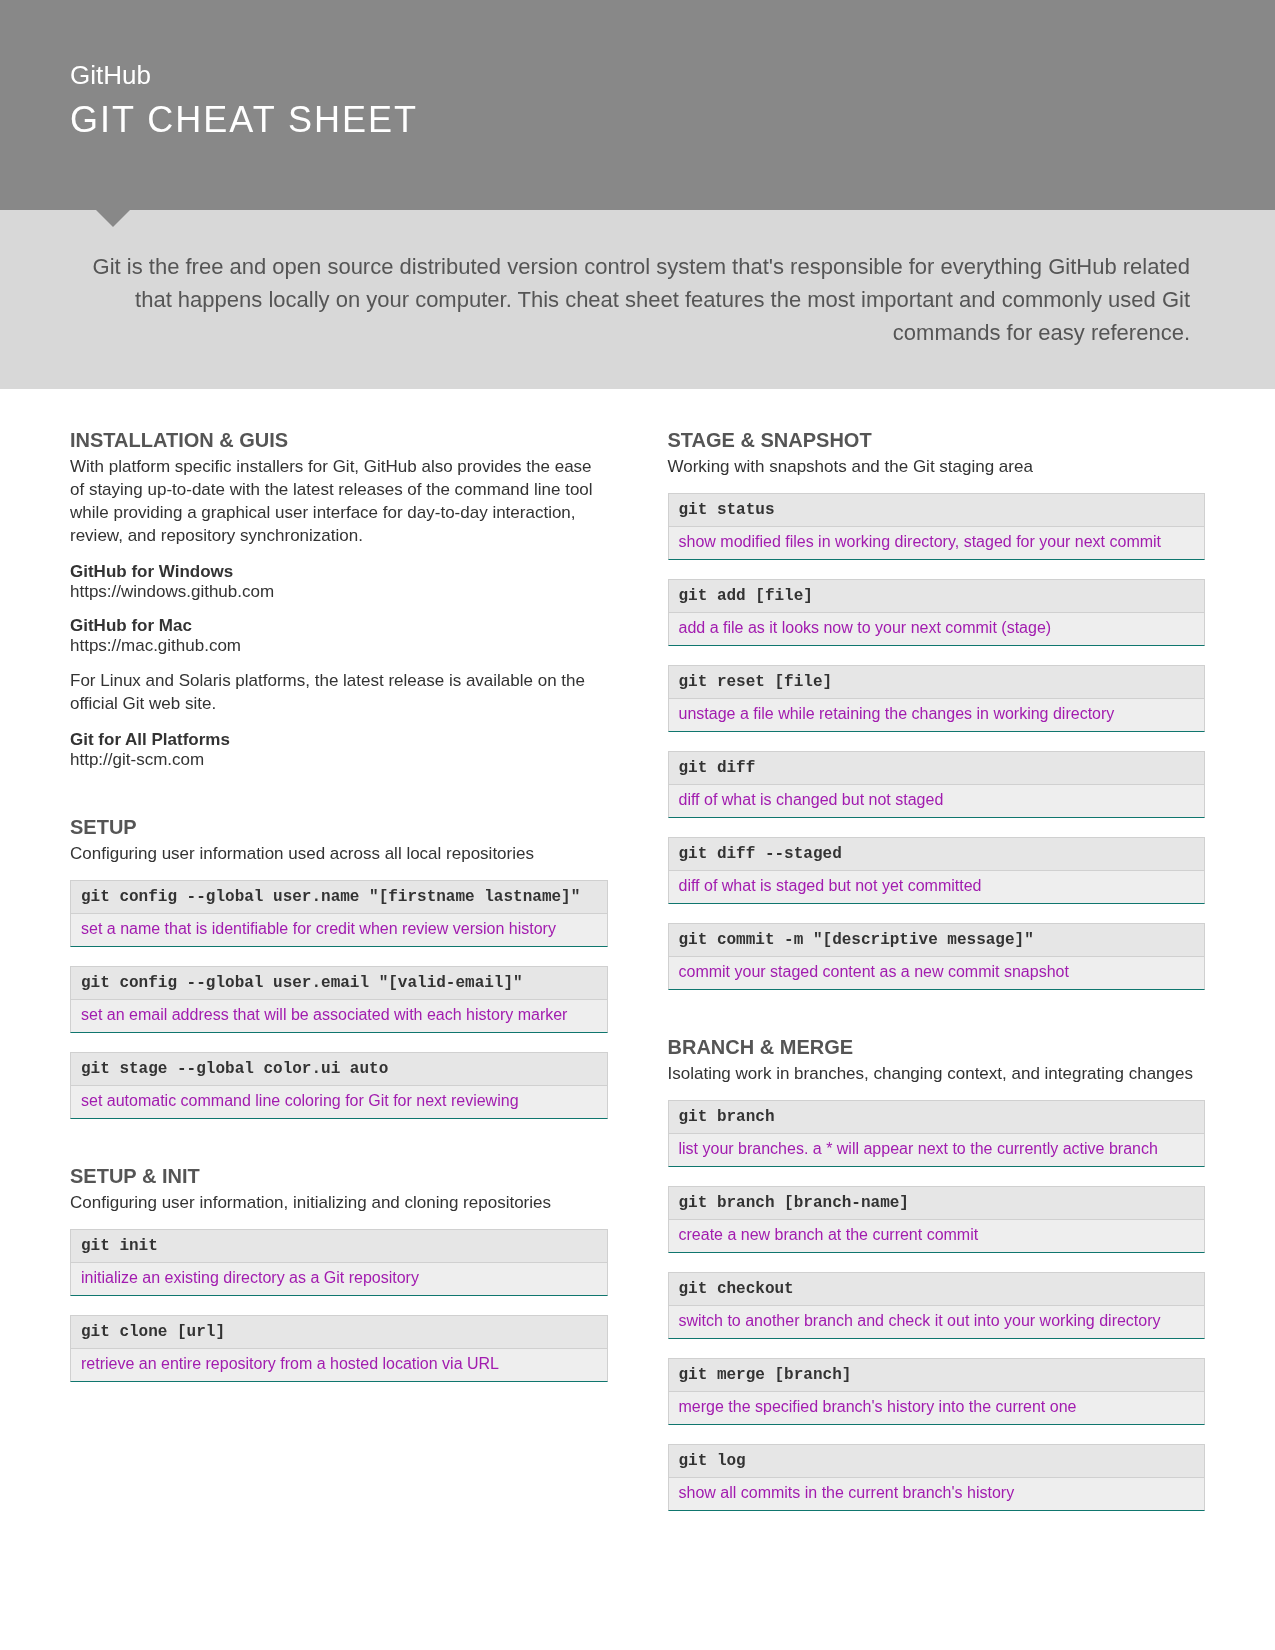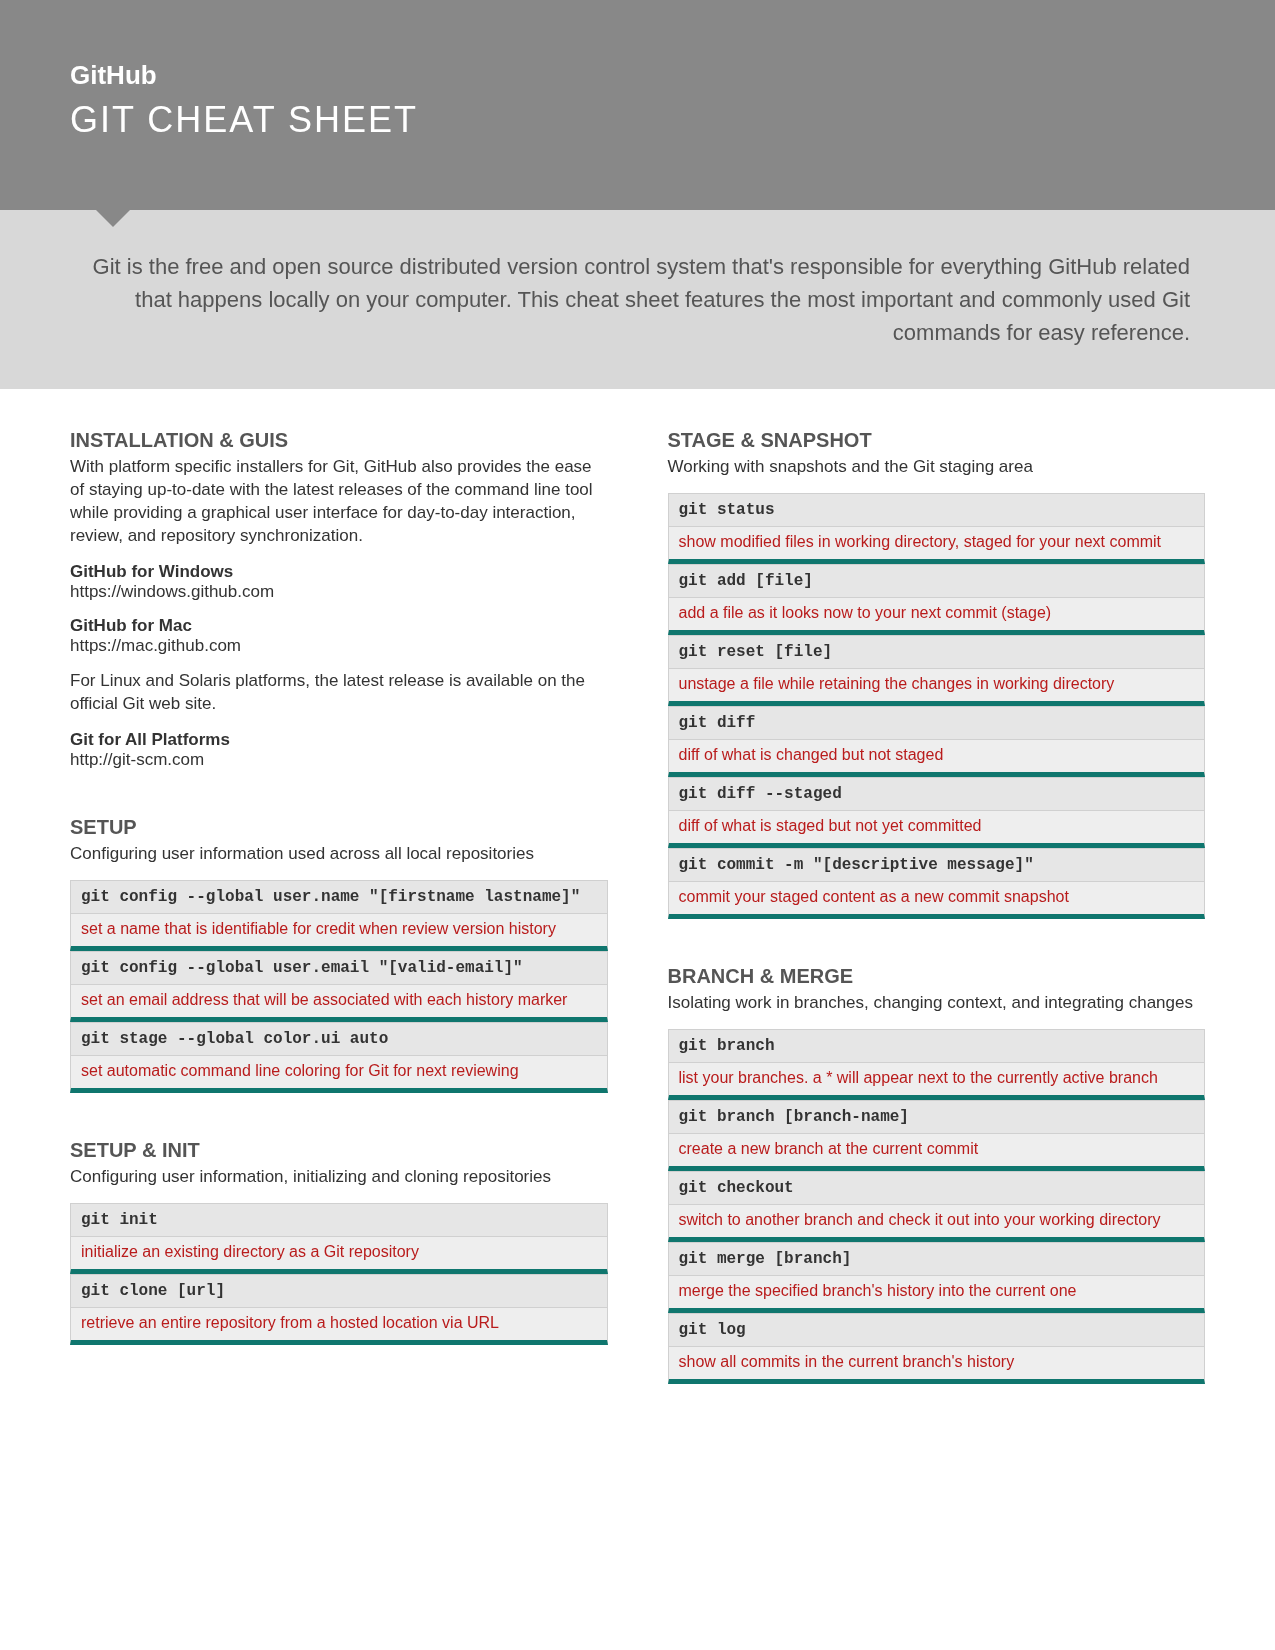--- a/index.html
+++ b/index.html
@@ -11,21 +11,21 @@
 }
 .header {
   background: #888;
   padding: 60px 70px 30px 70px;
   height: 210px;
   position: relative;
   overflow: hidden;
 }
 .logo {
   color: #fff;
-  font-weight: bold;
+  font-weight: normal;
   font-size: 26px;
   margin-bottom: 8px;
 }
 .title {
   color: #fff;
   font-size: 36px;
   font-weight: 400;
   letter-spacing: 2px;
 }
 .intro-band {
@@ -82,38 +82,38 @@
 }
 .bold-label {
   font-weight: 700;
   font-size: 17px;
 }
 .url {
   font-size: 17px;
   margin-bottom: 14px;
 }
 .cmd-block {
-  margin-bottom: 0;
+  margin-bottom: 19px;
 }
 .cmd {
   font-family: "Courier New", Courier, monospace;
   font-size: 16px;
   font-weight: bold;
   background: #e6e6e6;
   padding: 7px 10px;
   border: 1px solid #d0d0d0;
 }
 .desc {
   font-size: 16px;
   background: #eeeeee;
   padding: 6px 10px 8px 10px;
   border-left: 1px solid #d0d0d0;
   border-right: 1px solid #d0d0d0;
-  border-bottom: 5px solid #0f766e;
-  color: #b91c1c;
+  border-bottom: 1px solid #0f766e;
+  color: #a21caf;
 }
 </style>
 </head>
 <body>
 
 <div class="header">
   <div class="logo">GitHub</div>
   <div class="title">GIT CHEAT SHEET</div>
 </div>
 

